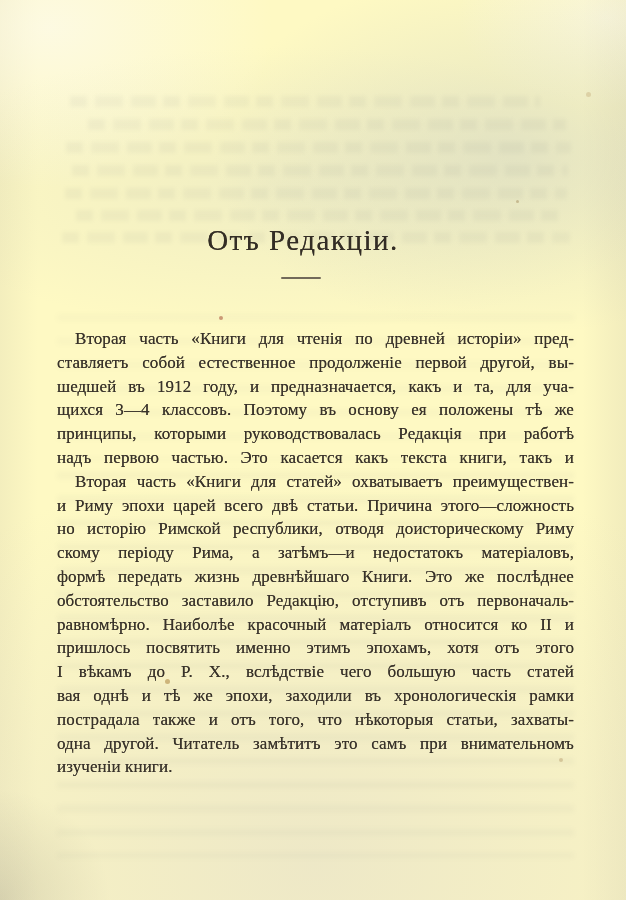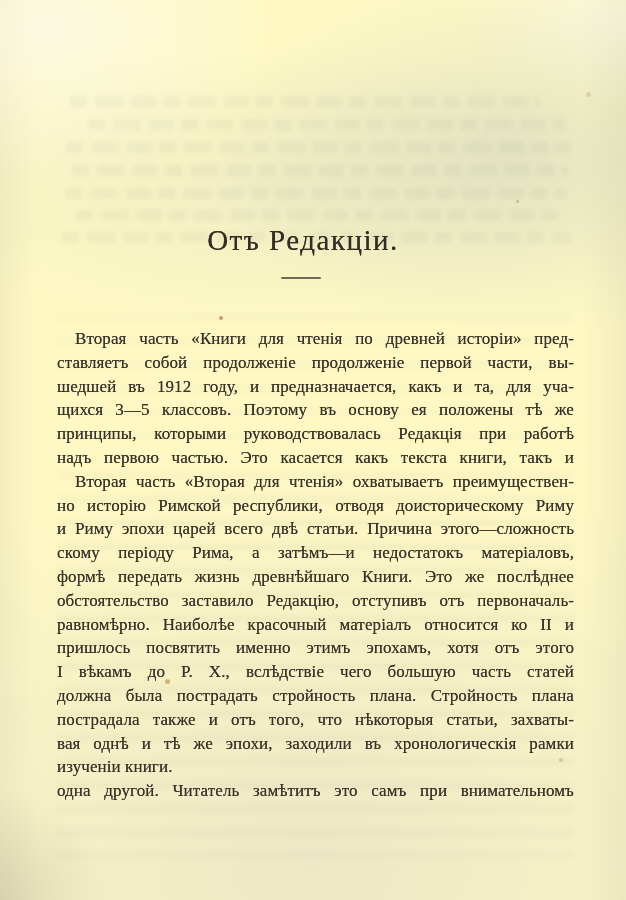--- a/index.html
+++ b/index.html
@@ -93,41 +93,40 @@
   <div class="ghost-para" style="left:57px; top:300px; width:517px; height:160px; opacity:0.07;"></div>
   <div class="ghost-para" style="left:57px; top:458px; width:517px; height:400px;"></div>
 
   <h1 class="title">Отъ Редакціи.</h1>
 
   <div class="rule"></div>
 
   <section class="body-text">
     <div class="para">
         <div class="tline first">Вторая часть «Книги для чтенія по древней исторіи» пред-</div>
-        <div class="tline">ставляетъ собой продолженіе продолженіе первой части, вы-</div>
+        <div class="tline">ставляетъ собой естественное продолженіе первой другой, вы-</div>
         <div class="tline">шедшей въ 1912 году, и предназначается, какъ и та, для уча-</div>
-        <div class="tline">щихся 3—5 классовъ. Поэтому въ основу ея положены тѣ же</div>
+        <div class="tline">щихся 3—4 классовъ. Поэтому въ основу ея положены тѣ же</div>
         <div class="tline">принципы, которыми руководствовалась Редакція при работѣ</div>
         <div class="tline">надъ первою частью. Это касается какъ текста книги, такъ и</div>
       </div>
     <div class="para">
-        <div class="tline first">Вторая часть «Вторая для чтенія» охватываетъ преимуществен-</div>
+        <div class="tline first">Вторая часть «Книги для статей» охватываетъ преимуществен-</div>
+        <div class="tline">и Риму эпохи царей всего двѣ статьи. Причина этого—сложность</div>
         <div class="tline">но исторію Римской республики, отводя доисторическому Риму</div>
-        <div class="tline">и Риму эпохи царей всего двѣ статьи. Причина этого—сложность</div>
         <div class="tline">скому періоду Рима, а затѣмъ—и недостатокъ матеріаловъ,</div>
         <div class="tline">формѣ передать жизнь древнѣйшаго Книги. Это же послѣднее</div>
         <div class="tline">обстоятельство заставило Редакцію, отступивъ отъ первоначаль-</div>
         <div class="tline">равномѣрно. Наиболѣе красочный матеріалъ относится ко II и</div>
         <div class="tline">пришлось посвятить именно этимъ эпохамъ, хотя отъ этого</div>
         <div class="tline">I вѣкамъ до Р. Х., вслѣдствіе чего большую часть статей</div>
-        <div class="tline">должна была пострадать стройность плана. Стройность плана</div>
+        <div class="tline">вая однѣ и тѣ же эпохи, заходили въ хронологическія рамки</div>
         <div class="tline">пострадала также и отъ того, что нѣкоторыя статьи, захваты-</div>
-        <div class="tline">вая однѣ и тѣ же эпохи, заходили въ хронологическія рамки</div>
+        <div class="tline">одна другой. Читатель замѣтитъ это самъ при внимательномъ</div>
         <div class="tline last">изученіи книги.</div>
-        <div class="tline">одна другой. Читатель замѣтитъ это самъ при внимательномъ</div>
       </div>
   </section>
 
   <span class="speck s1"></span>
   <span class="speck s2"></span>
   <span class="speck s3"></span>
   <span class="speck s4"></span>
   <span class="speck s5"></span>
   <span class="speck s6"></span>
 

